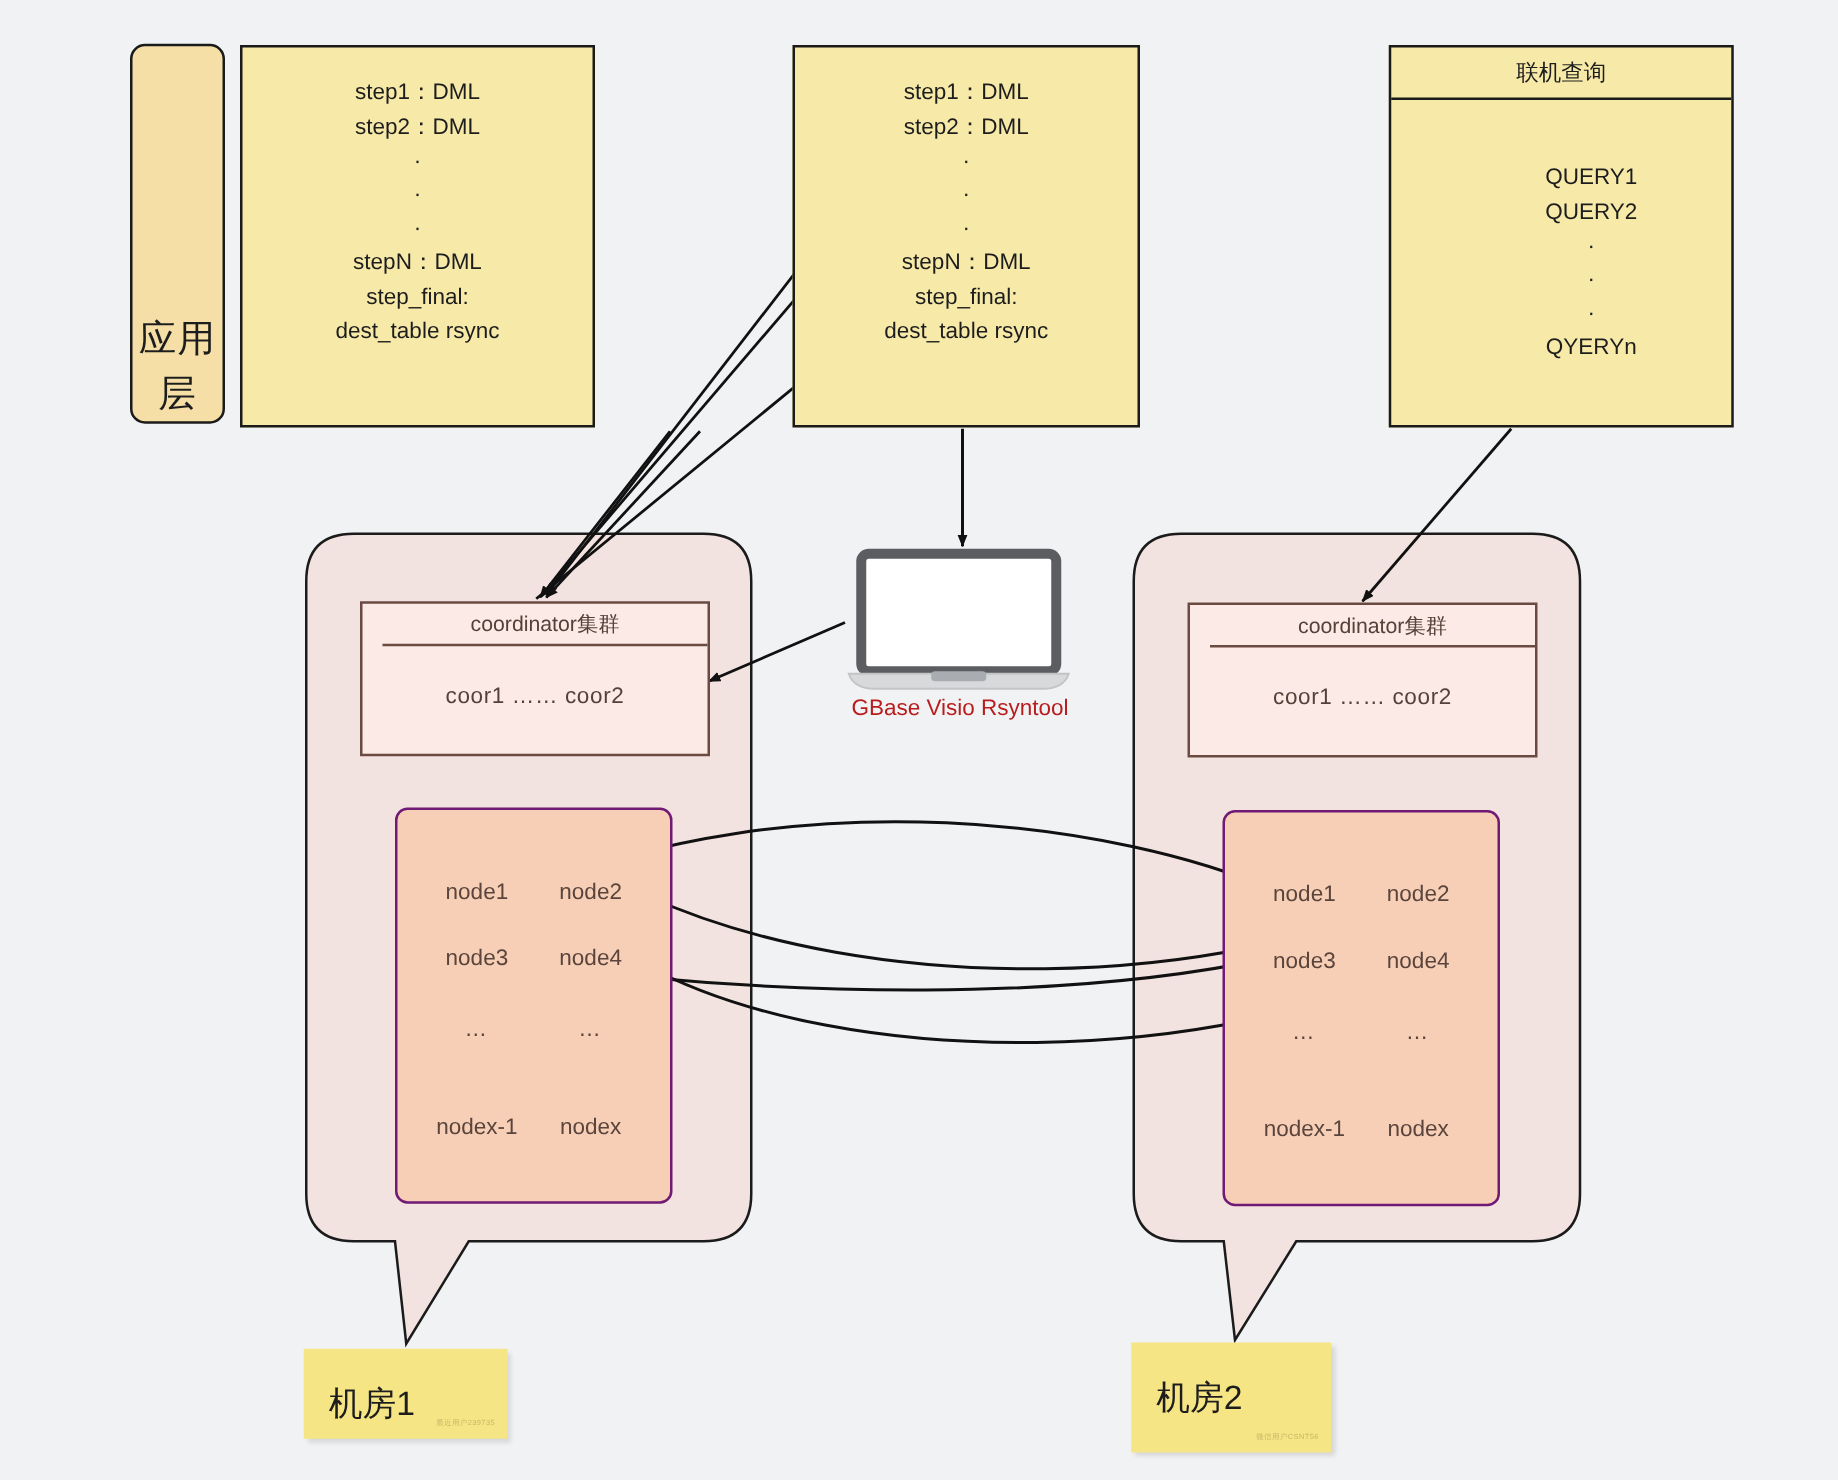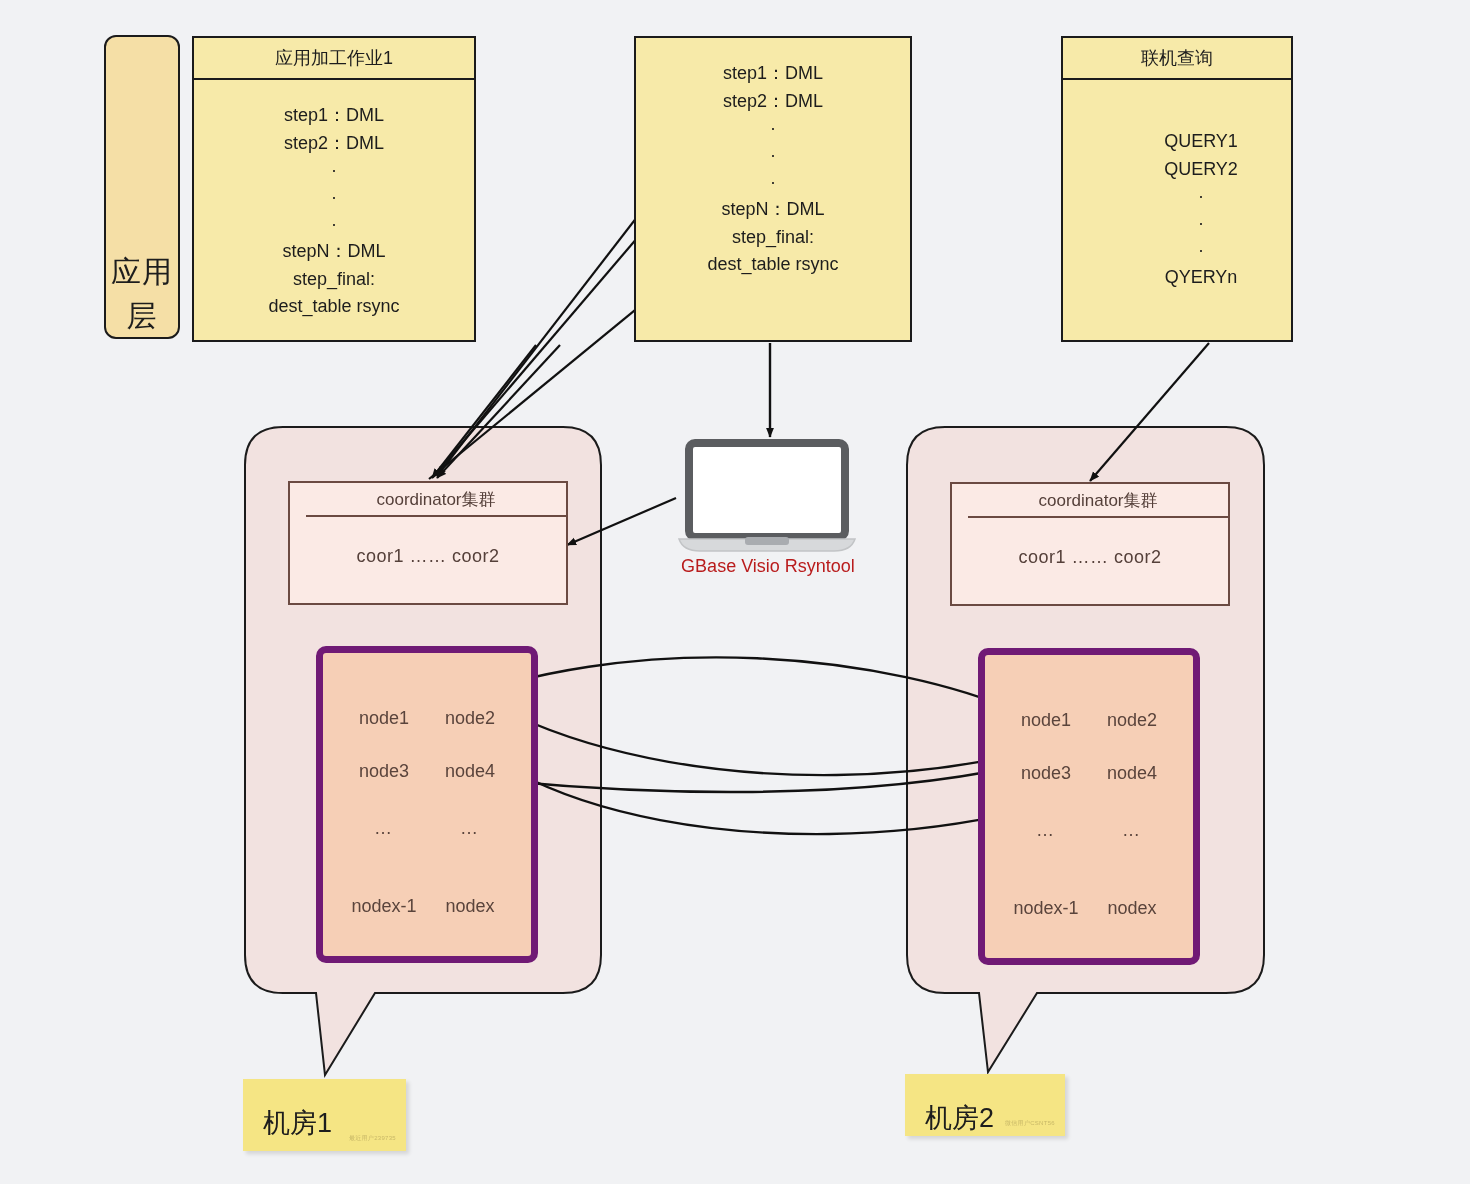--- a/index.html
+++ b/index.html
@@ -50,37 +50,37 @@
     display:flex;align-items:center;justify-content:center;
     font-size:18px;color:#1d1d1d;
   }
   .card .body{
     display:flex;flex-direction:column;align-items:center;
     padding-top:22px;font-size:18px;color:#1d1d1d;line-height:1.53;
   }
   .card .body .dot{font-size:18px;line-height:1.5;}
   #job1{left:192px;top:36px;width:284px;height:306px;}
   #jobi{left:634px;top:36px;width:278px;height:306px;}
-  #query{left:1061px;top:36px;width:232px;height:306px;}
+  #query{left:1111px;top:36px;width:276px;height:306px;}
   #query .body{padding-top:48px;padding-left:48px;}
   .coor{
     position:absolute;background:#fbeae5;border:2px solid #6b4a42;
     box-sizing:border-box;
   }
   .coor .chdr{
     height:32px;border-bottom:2px solid #6b4a42;
     display:flex;align-items:center;justify-content:center;
     font-size:17px;color:#55403a;margin-left:16px;
   }
   .coor .cbody{
     display:flex;align-items:center;justify-content:center;
     height:78px;font-size:18px;color:#55403a;letter-spacing:.5px;
   }
   .nodes{
-    position:absolute;background:#f6cfb6;border:7px solid #701a75;
+    position:absolute;background:#f6cfb6;border:2px solid #701a75;
     border-radius:10px;box-sizing:border-box;
     font-size:18px;color:#5a443c;
   }
   .nodes .row{
     position:absolute;width:100%;display:flex;
     justify-content:space-around;padding:0 18px;box-sizing:border-box;
   }
   .nodes .cell{width:86px;text-align:center;}
   .dots-row{letter-spacing:2px;}
 
@@ -93,21 +93,21 @@
   .room .rlabel{
     position:absolute;left:20px;top:26px;
     font-size:27px;color:#1d1d1d;
   }
   .room .wm{
     position:absolute;right:10px;bottom:8px;
     font-size:6px;color:#b9a95e;opacity:.75;letter-spacing:.3px;
     white-space:nowrap;
   }
   #room1{left:243px;top:1079px;width:163px;height:72px;}
-  #room2{left:905px;top:1074px;width:160px;height:62px;}
+  #room2{left:905px;top:1074px;width:160px;height:88px;}
   #laptop-label{
     position:absolute;left:620px;top:556px;width:296px;
     text-align:center;font-size:18px;color:#b91c1c;
   }
 
   svg.edges{position:absolute;left:0;top:0;width:1470px;height:1184px;
     pointer-events:none;}
 </style>
 </head>
 <body>
@@ -152,21 +152,20 @@
     <path d="M 679,539 L 855,539 Q 851,551 834,551 L 700,551 Q 683,551 679,539 Z" fill="#d7d9db" stroke="#c2c4c6" stroke-width="1.5"></path>
     <rect x="745" y="537" width="44" height="8" rx="3" fill="#a9acb0"></rect>
   </g>
 </svg>
 
 <div id="app-layer" class="layer">
   <div class="txt">应用层</div>
 </div>
 
 <div id="job1" class="card">
-  <div class="hdr">应用加工作业1</div>
   <div class="body">
     <div>step1：DML</div>
     <div>step2：DML</div>
     <div class="dot">·</div>
     <div class="dot">·</div>
     <div class="dot">·</div>
     <div>stepN：DML</div>
     <div>step_final:</div>
     <div>dest_table rsync</div>
   </div>

